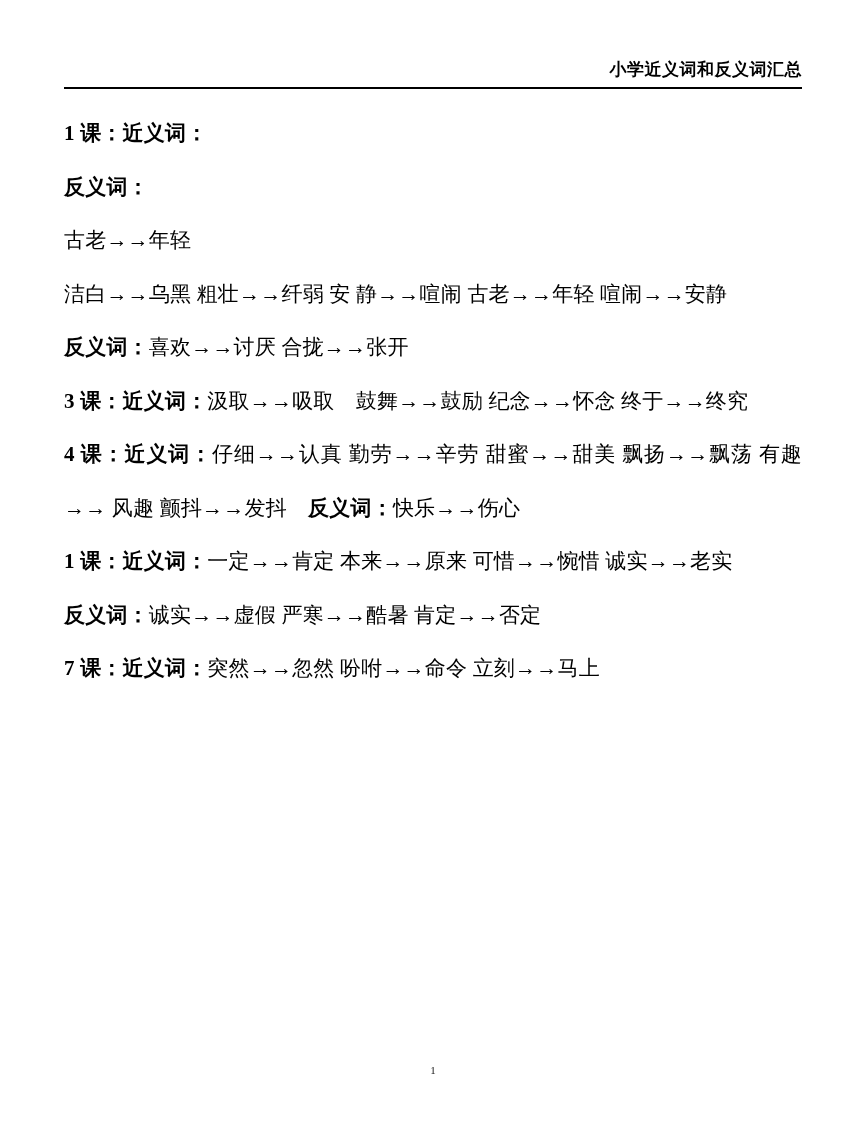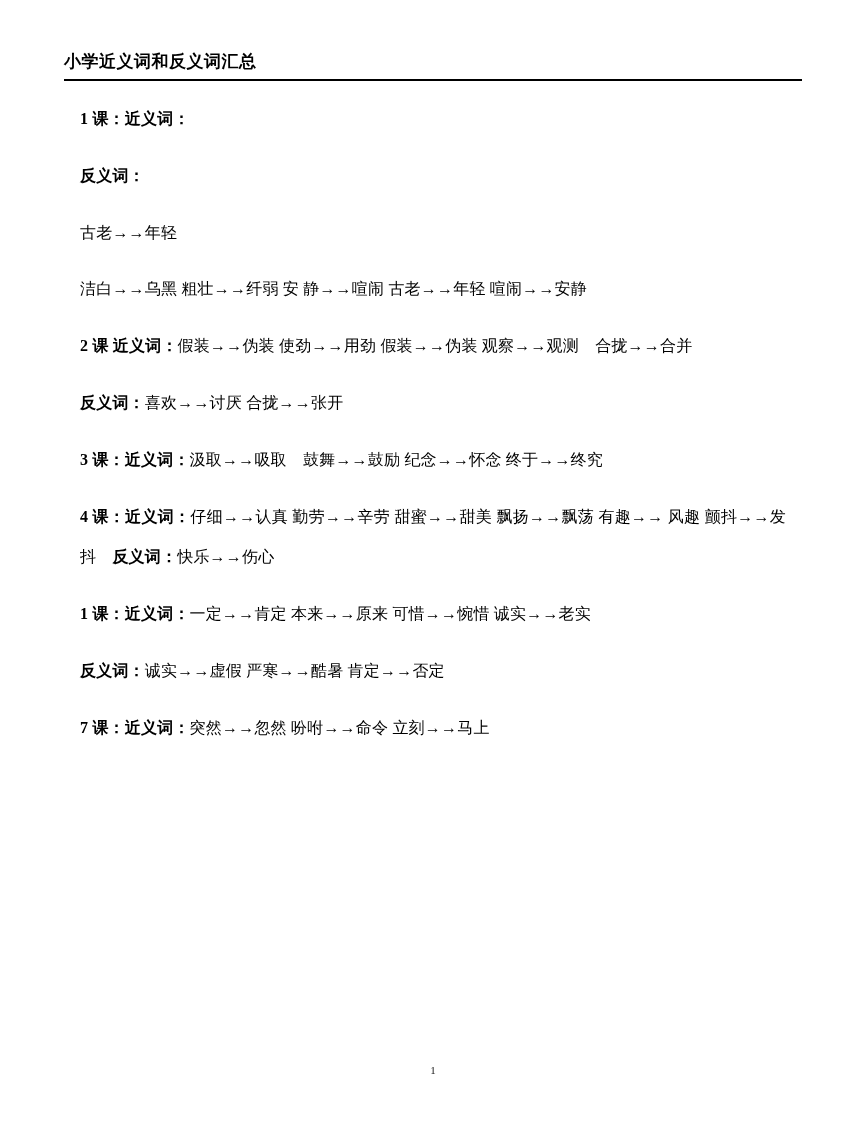--- a/index.html
+++ b/index.html
@@ -15,35 +15,35 @@
     position: relative;
   }
   .page {
     width: 866px;
     height: 1122px;
     box-sizing: border-box;
     padding: 46px 64px 30px 64px;
     position: relative;
   }
   .doc-title {
-    text-align: left;
+    text-align: right;
     font-size: 17px;
     font-weight: bold;
     letter-spacing: 0.5px;
     padding-bottom: 6px;
-    margin: 4px 0 0 0;
+    margin: 12px 0 0 0;
   }
   .title-rule {
     border-bottom: 2px solid #000;
     margin: 0 0 18px 0;
   }
   .para {
-    font-size: 16px;
+    font-size: 21px;
     line-height: 2.55;
-    margin: 16px;
+    margin: 0;
     text-align: justify;
     letter-spacing: 0.2px;
   }
   .b {
     font-weight: bold;
   }
   .footer {
     position: absolute;
     left: 0;
     right: 0;
@@ -71,23 +71,20 @@
   </p>
 
   <p class="para">
     <span>古老→→年轻</span>
   </p>
 
   <p class="para">
     <span>洁白→→乌黑 粗壮→→纤弱 安 静→→喧闹 古老→→年轻 喧闹→→安静</span>
   </p>
 
-  <p class="para">
-    <span class="b">2 课 近义词：</span><span>假装→→伪装 使劲→→用劲 假装→→伪装 观察→→观测　合拢→→合并</span>
-  </p>
 
   <p class="para">
     <span class="b">反义词：</span><span>喜欢→→讨厌 合拢→→张开</span>
   </p>
 
   <p class="para">
     <span class="b">3 课：近义词：</span><span>汲取→→吸取　鼓舞→→鼓励 纪念→→怀念 终于→→终究</span>
   </p>
 
   <p class="para">

